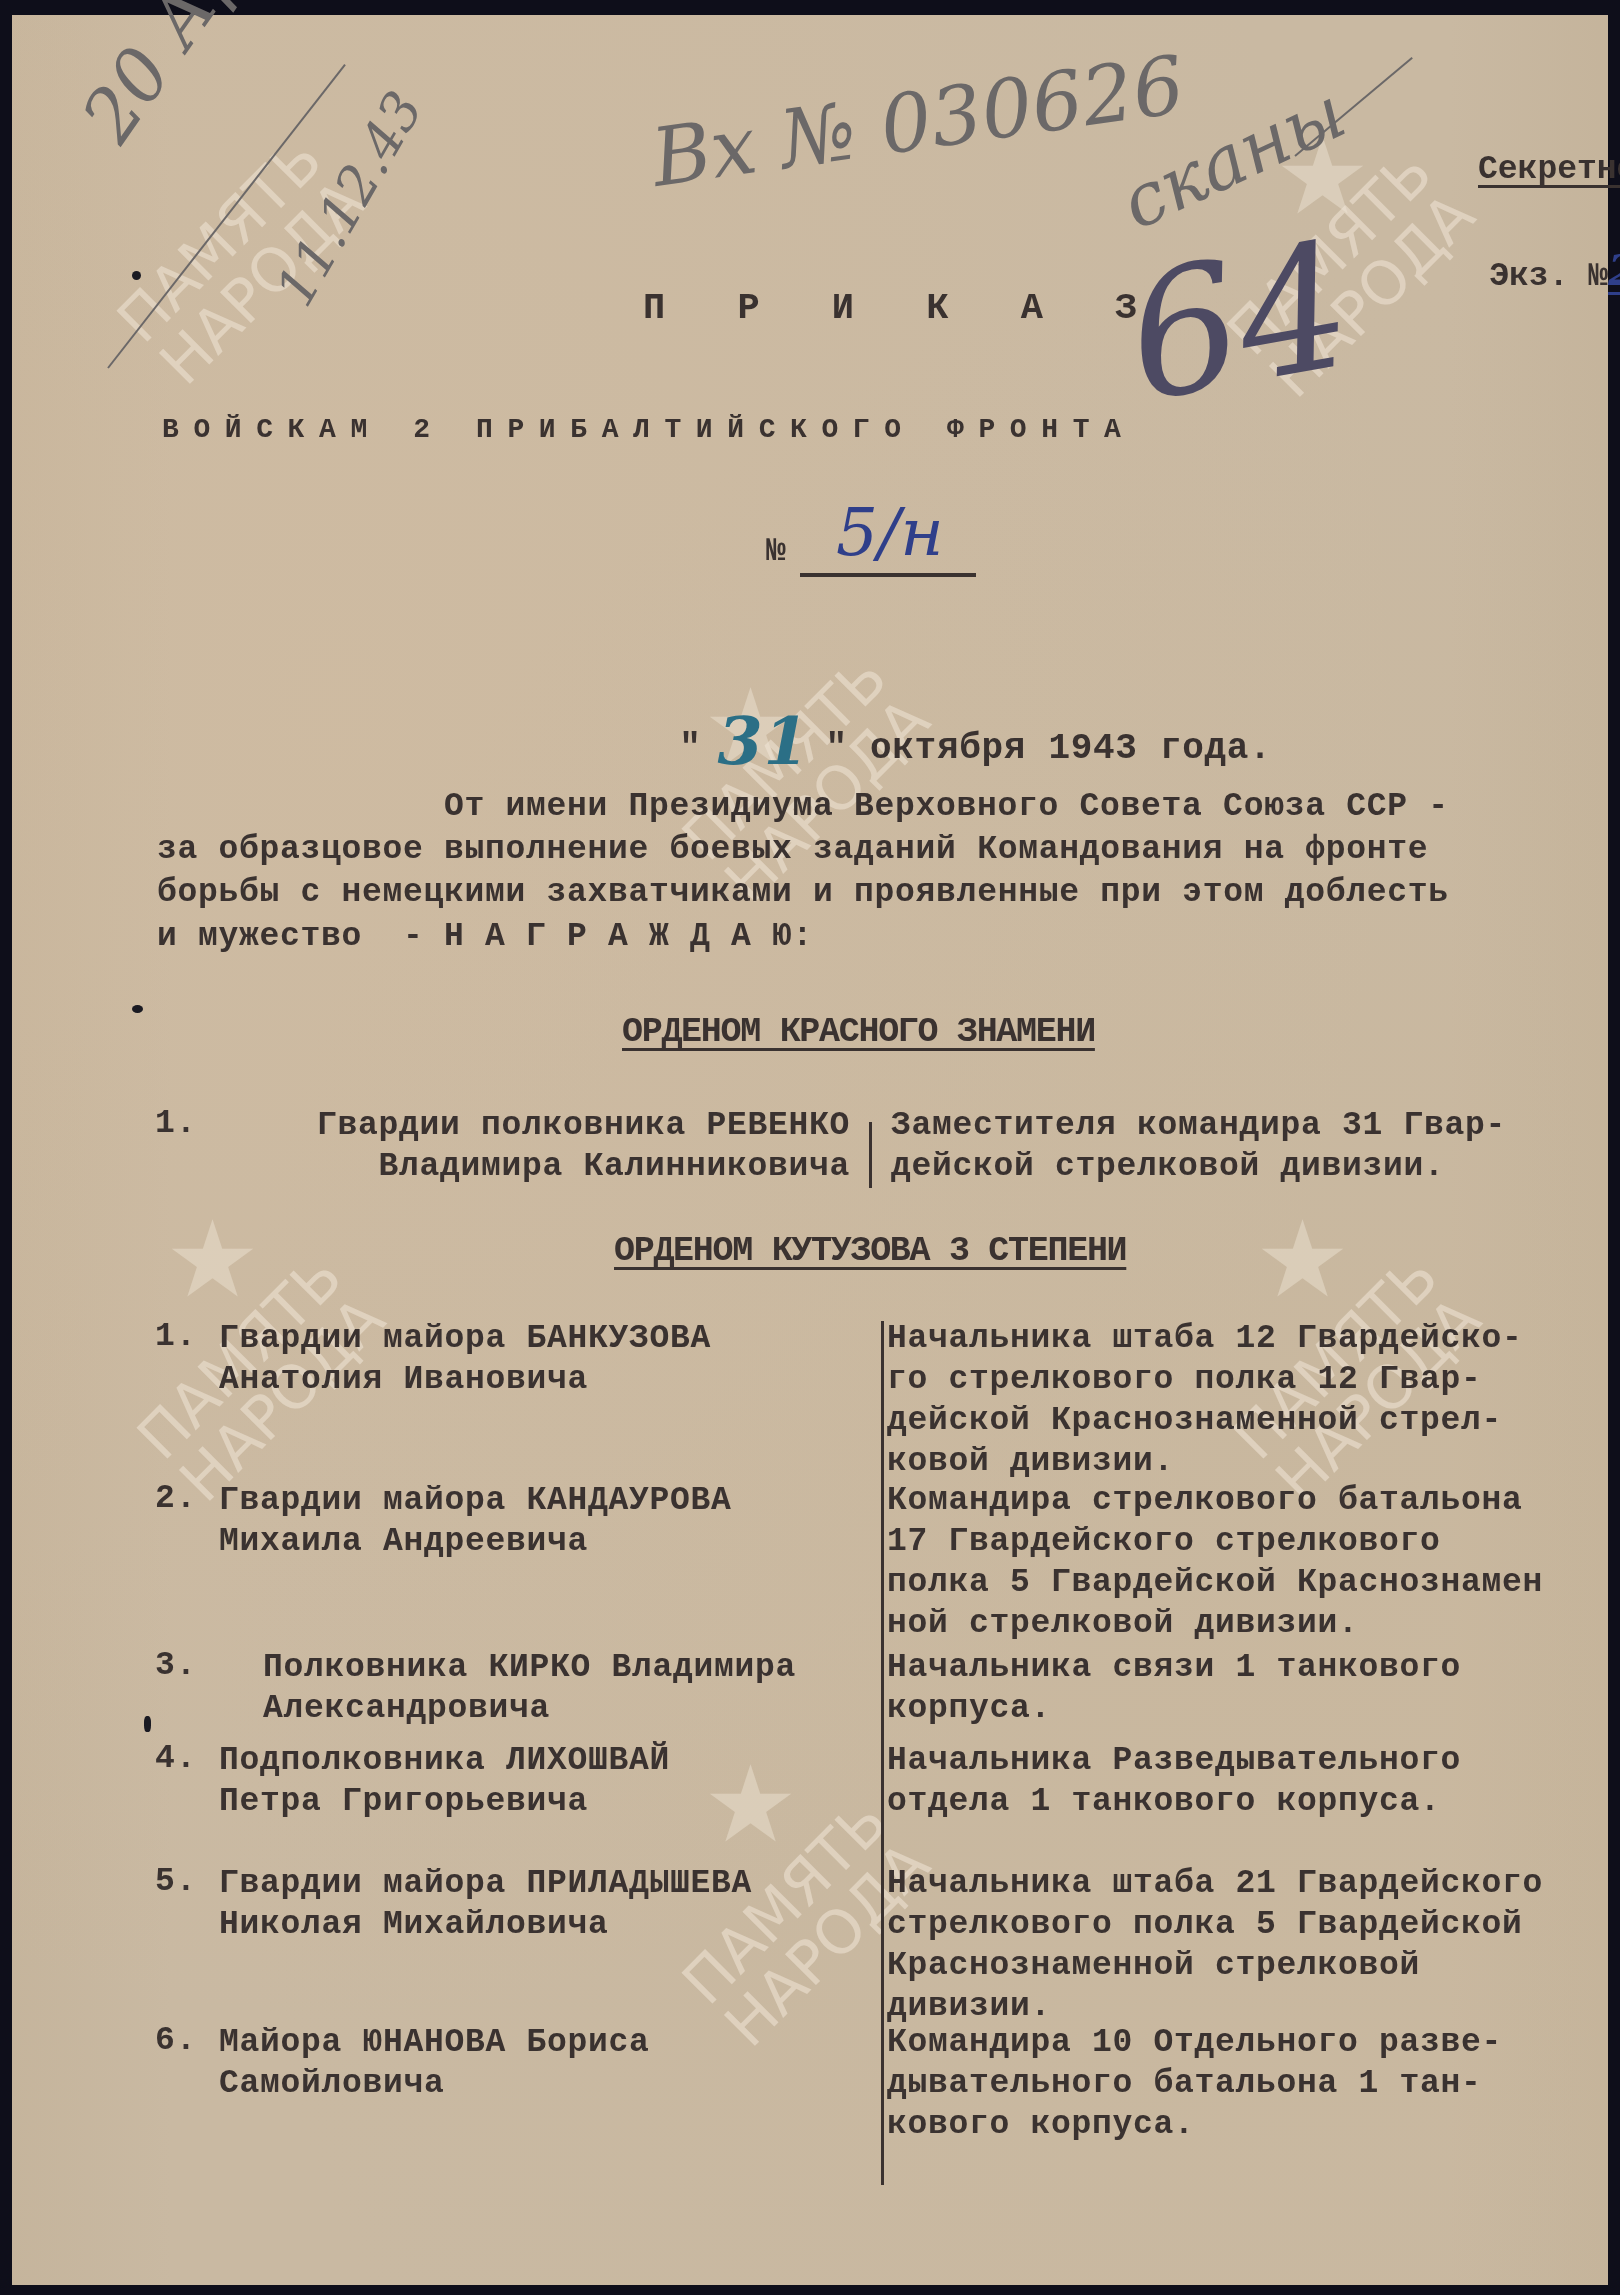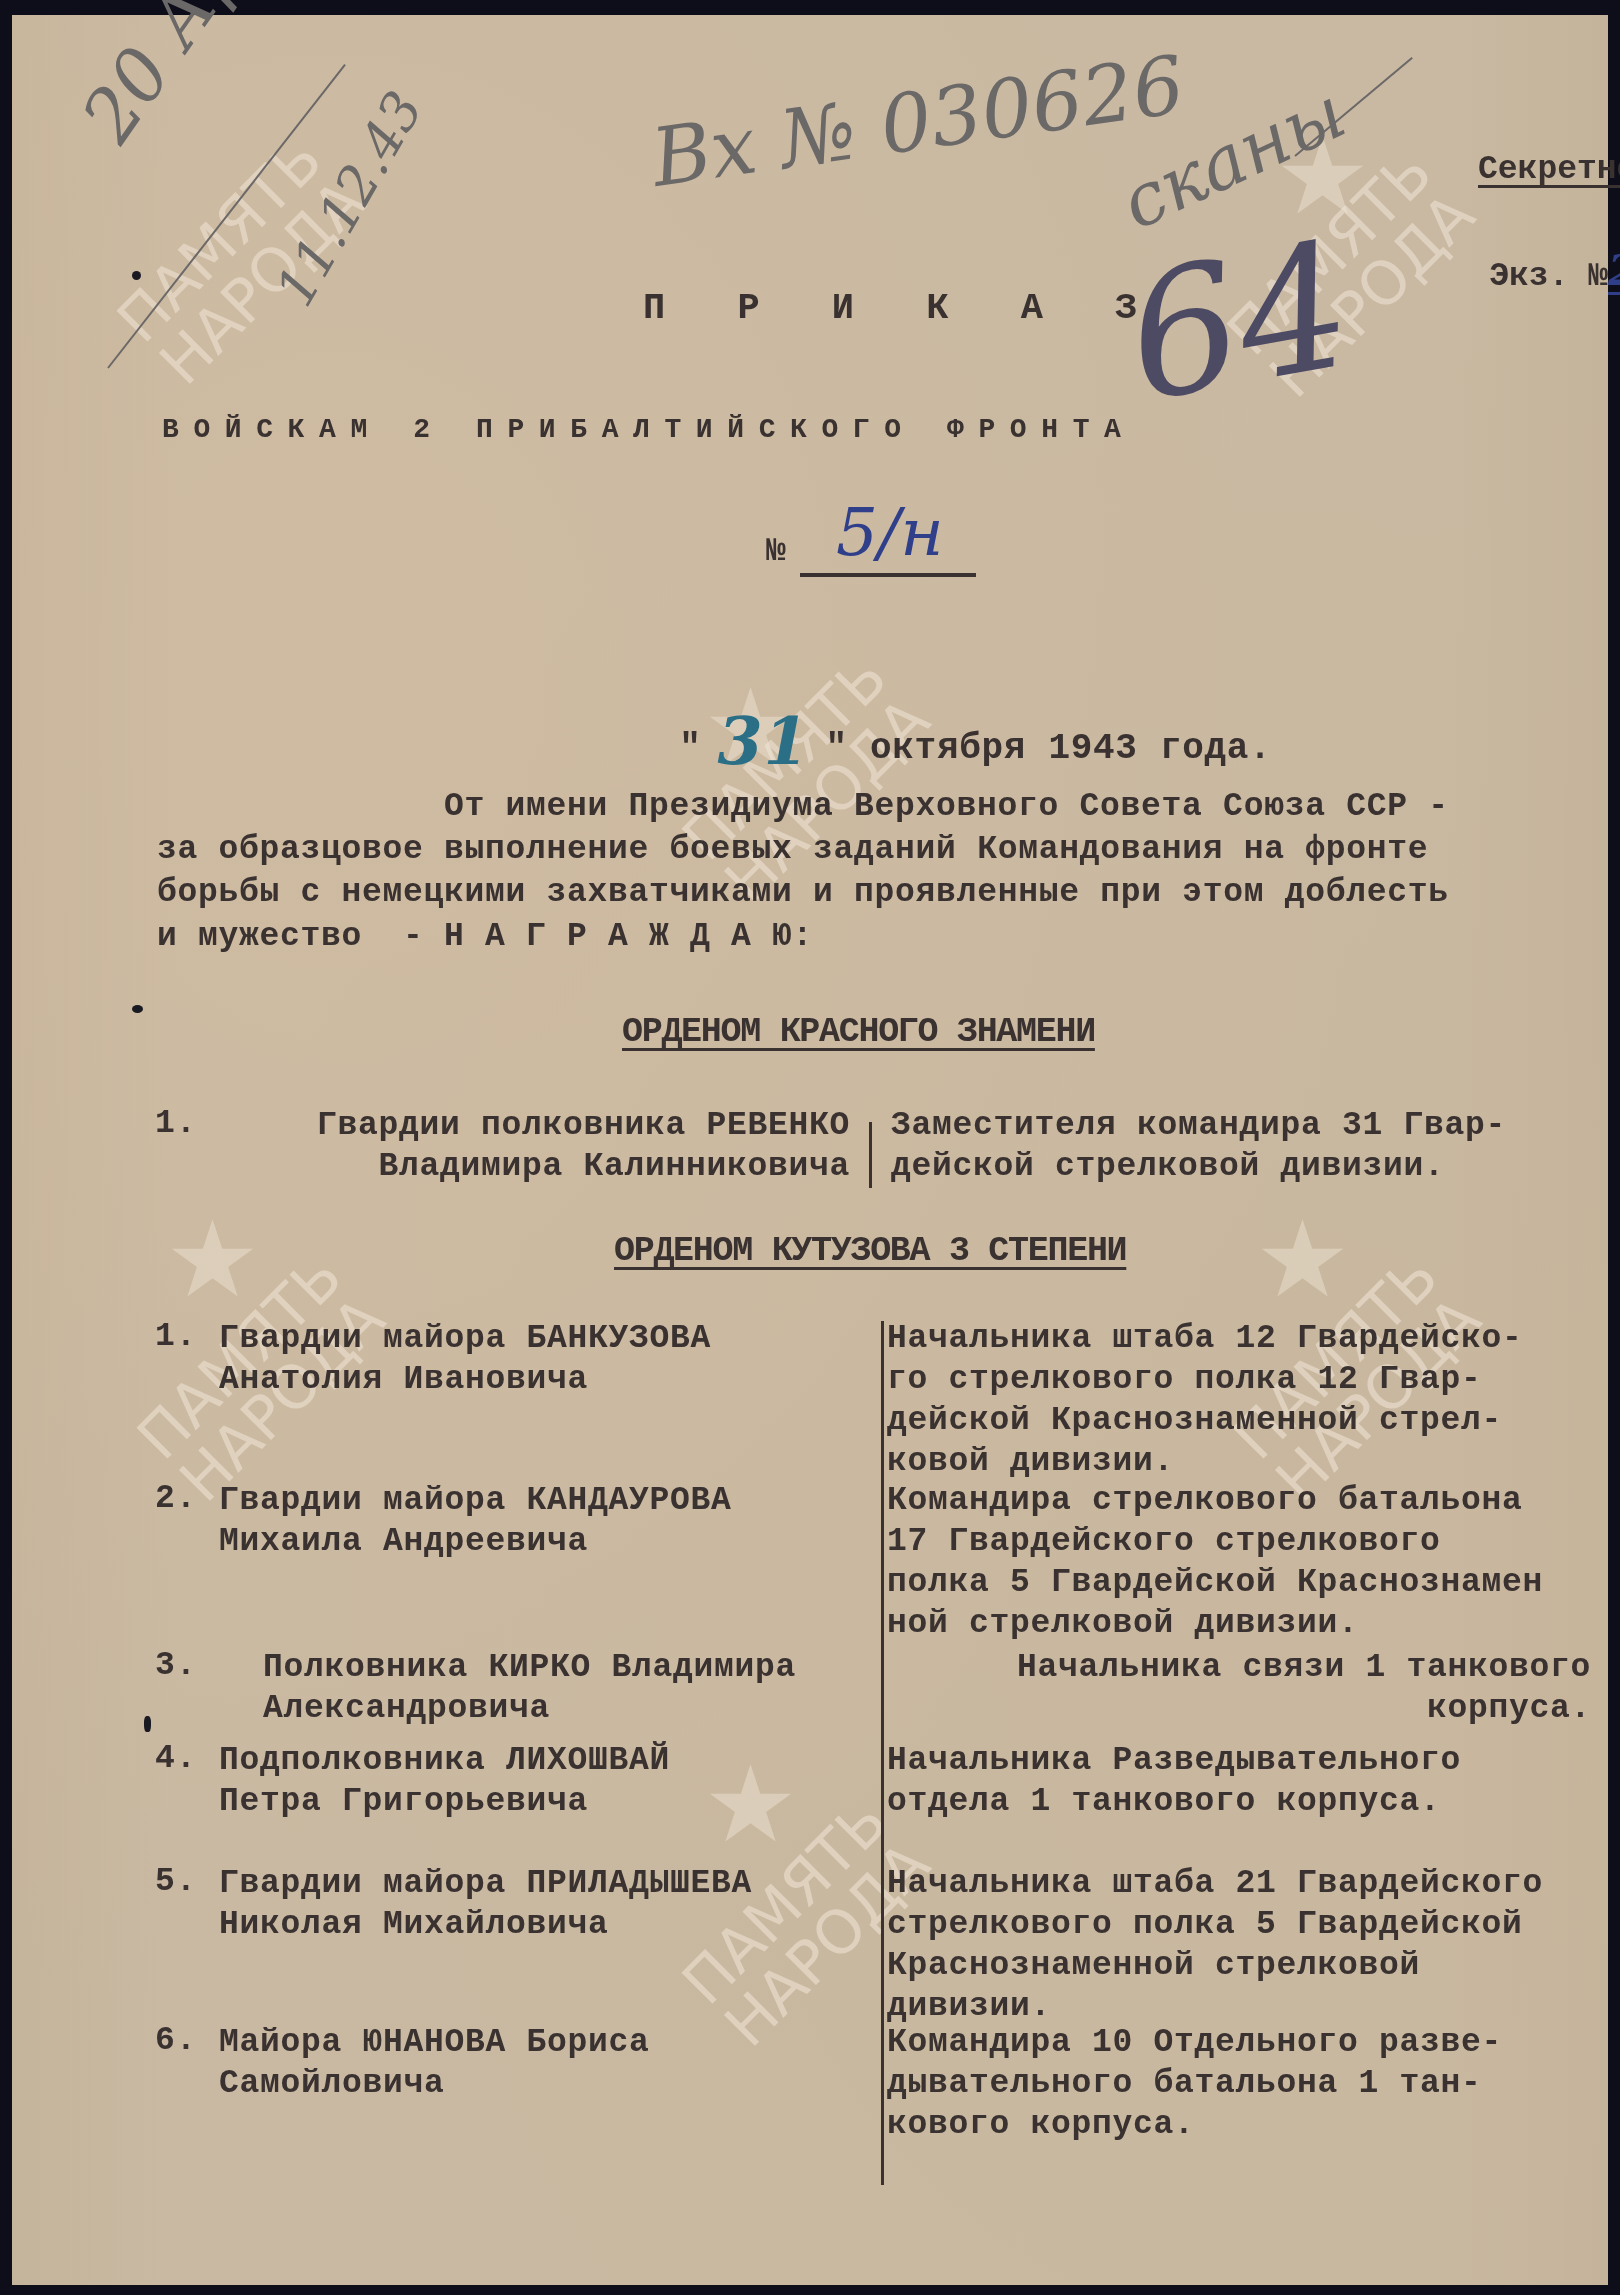--- a/index.html
+++ b/index.html
@@ -101,21 +101,21 @@
   <div class="typed entry-num" style="left:143px; top:1303px;">1.</div>
   <div class="typed body-text col-left" style="top:1303px;"><span>Гвардии майора БАНКУЗОВА</span><br><span>Анатолия Ивановича</span></div>
   <div class="typed body-text col-right" style="top:1303px;"><span>Начальника штаба 12 Гвардейско-</span><br><span>го стрелкового полка 12 Гвар-</span><br><span>дейской Краснознаменной стрел-</span><br><span>ковой дивизии.</span></div>
 
   <div class="typed entry-num" style="left:143px; top:1465px;">2.</div>
   <div class="typed body-text col-left" style="top:1465px;"><span>Гвардии майора КАНДАУРОВА</span><br><span>Михаила Андреевича</span></div>
   <div class="typed body-text col-right" style="top:1465px;"><span>Командира стрелкового батальона</span><br><span>17 Гвардейского стрелкового</span><br><span>полка 5 Гвардейской Краснознамен</span><br><span>ной стрелковой дивизии.</span></div>
 
   <div class="typed entry-num" style="left:143px; top:1632px;">3.</div>
   <div class="typed body-text col-left" style="top:1632px;margin-left:44px;"><span>Полковника КИРКО Владимира</span><br><span>Александровича</span></div>
-  <div class="typed body-text col-right" style="top:1632px;text-align:right;"><span>Начальника связи 1 танкового</span><br><span>корпуса.</span></div>
+  <div class="typed body-text col-right" style="top:1632px;"><span>Начальника связи 1 танкового</span><br><span>корпуса.</span></div>
 
   <div class="typed entry-num" style="left:143px; top:1725px;">4.</div>
   <div class="typed body-text col-left" style="top:1725px;"><span>Подполковника ЛИХОШВАЙ</span><br><span>Петра Григорьевича</span></div>
   <div class="typed body-text col-right" style="top:1725px;"><span>Начальника Разведывательного</span><br><span>отдела 1 танкового корпуса.</span></div>
 
   <div class="typed entry-num" style="left:143px; top:1848px;">5.</div>
   <div class="typed body-text col-left" style="top:1848px;"><span>Гвардии майора ПРИЛАДЫШЕВА</span><br><span>Николая Михайловича</span></div>
   <div class="typed body-text col-right" style="top:1848px;"><span>Начальника штаба 21 Гвардейского</span><br><span>стрелкового полка 5 Гвардейской</span><br><span>Краснознаменной стрелковой</span><br><span>дивизии.</span></div>
 
   <div class="typed entry-num" style="left:143px; top:2007px;">6.</div>

